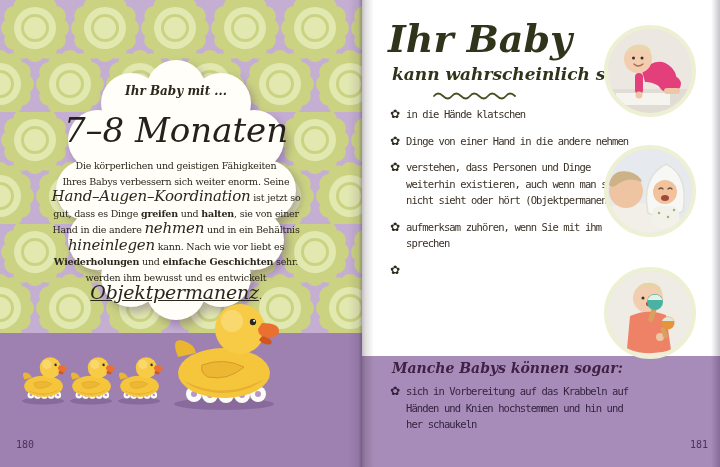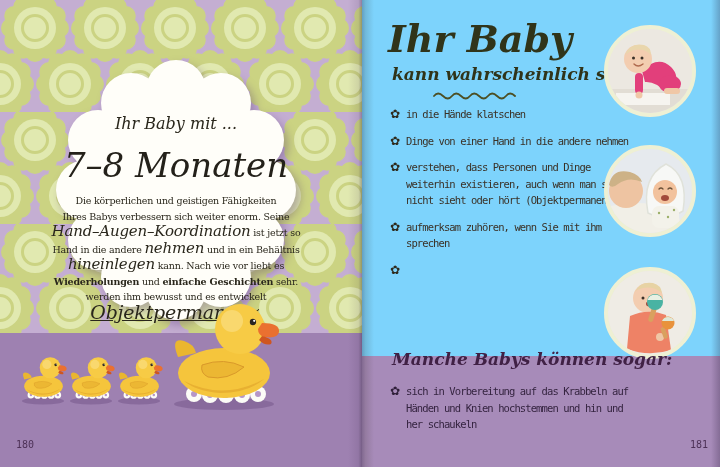--- a/index.html
+++ b/index.html
@@ -9,52 +9,52 @@
   
   .left-page { position:absolute; left:0; top:0; width:362px; height:467px;
                background:#c4aed2; overflow:hidden; }
   .pattern-svg { position:absolute; left:0; top:0; }
   .strip-left { position:absolute; left:0; top:333px; width:362px; height:134px;
                 background:#9e81b1; }
   .cloud-svg { position:absolute; left:0; top:0;
                filter:drop-shadow(4px 5px 5px rgba(80,50,110,0.35)); }
   .cloud-text { position:absolute; left:44px; top:84px; width:264px;
                 text-align:center; color:#2a271c; }
-  .kicker { font-size:16px; font-style:italic; font-weight:normal;margin-top:30px; }
+  .kicker { font-size:12px; font-style:italic; font-weight:bold; }
   .cloud-title { font-size:34px; font-style:italic; color:#24211a;
                  margin:12px 0 8px 0; white-space:nowrap; }
   .bl { font-size:9.5px; line-height:15.5px; letter-spacing:-0.2px; }
   .bl .big { font-style:italic; font-size:15px; line-height:15.5px; }
   .bl .b { font-weight:bold; }
   .bl-last { line-height:20px !important; }
   .bl-last .big { font-size:19px;text-decoration:underline; }
   .ducks-svg { position:absolute; left:0; top:290px; }
   .pageno { position:absolute; font-family:"DejaVu Sans Mono", monospace;
             font-size:10px; color:#4d3157; }
   .pn-left { left:16px; top:439px;text-align:right; }
   .pn-right { left:328px; top:439px; }
 
   
   .right-page { position:absolute; left:362px; top:0; width:358px; height:467px;
-                background:#7dd3fc; overflow:hidden; }
+                background:#ffffff; overflow:hidden; }
   .strip-right { position:absolute; left:0; top:356px; width:358px; height:111px;
                  background:#a78bb9; }
   .r-head { position:absolute; left:26px; top:16px; font-size:38px;
             font-style:italic; font-weight:bold; color:#30341a; }
   .r-sub  { position:absolute; left:30px; top:64px; font-size:17px;
             font-style:italic; font-weight:bold; color:#30341a; }
   .squiggle { position:absolute; left:70px; top:90px; }
   .cd-list { position:absolute; left:28px; top:106px; width:244px;
              list-style:none; margin:0; padding:0; }
   .cd-list li, .sb-list li { display:flex; margin:0 0 10px 0; }
   .fl { flex:none; width:16px; font-family:"DejaVu Sans", sans-serif;
         font-size:12px; line-height:16.5px; color:#2e2a1c; }
   .it { font-family:"DejaVu Sans Mono", monospace; font-size:10.5px;
         line-height:16.5px; letter-spacing:-0.9px; color:#3a3126; }
-  .sb-head { position:absolute; left:30px; top:349px; font-size:17px;
+  .sb-head { position:absolute; left:30px; top:360px; font-size:14px;
              font-style:italic; font-weight:bold; color:#402145; }
   .sb-list { position:absolute; left:28px; top:383px; width:254px;
              list-style:none; margin:0; padding:0; }
   .sb-list .fl { color:#30203a; }
   .sb-list .it { color:#352440; }
   .photo { position:absolute; left:242px; width:84px; height:84px;
            border:4px solid #eef0d4; border-radius:50%; overflow:hidden;
            background:#ece8e1; }
   .ph1 { top:25px; } .ph2 { top:145px; } .ph3 { top:267px; }
 
@@ -122,20 +122,21 @@
         <ellipse cx="176" cy="190" rx="100" ry="110"></ellipse>
       </g>
     </svg>
 
     <div class="cloud-text">
       <div class="kicker">Ihr Baby mit ...</div>
       <div class="cloud-title">7–8 Monaten</div>
       <div class="bl"><span>Die körperlichen und geistigen Fähigkeiten</span></div>
       <div class="bl"><span>Ihres Babys verbessern sich weiter enorm. Seine</span></div>
       <div class="bl"><span class="big">Hand–Augen–Koordination</span><span> ist jetzt so</span></div>
+      <div class="bl"><span>gut, dass es Dinge </span><span class="b">greifen</span><span> und </span><span class="b">halten</span><span>, sie von einer</span></div>
       <div class="bl"><span>Hand in die andere </span><span class="big">nehmen</span><span> und in ein Behältnis</span></div>
       <div class="bl"><span class="big">hineinlegen</span><span> kann. Nach wie vor liebt es</span></div>
       <div class="bl"><span class="b">Wiederholungen</span><span> und </span><span class="b">einfache Geschichten</span><span> sehr.</span></div>
       <div class="bl"><span>werden ihm bewusst und es entwickelt</span></div>
       <div class="bl bl-last"><span class="big">Objektpermanenz</span><span>.</span></div>
     </div>
 
     <svg class="ducks-svg" width="340" height="177" xmlns="http://www.w3.org/2000/svg">
       <defs>
         <g id="duck">

